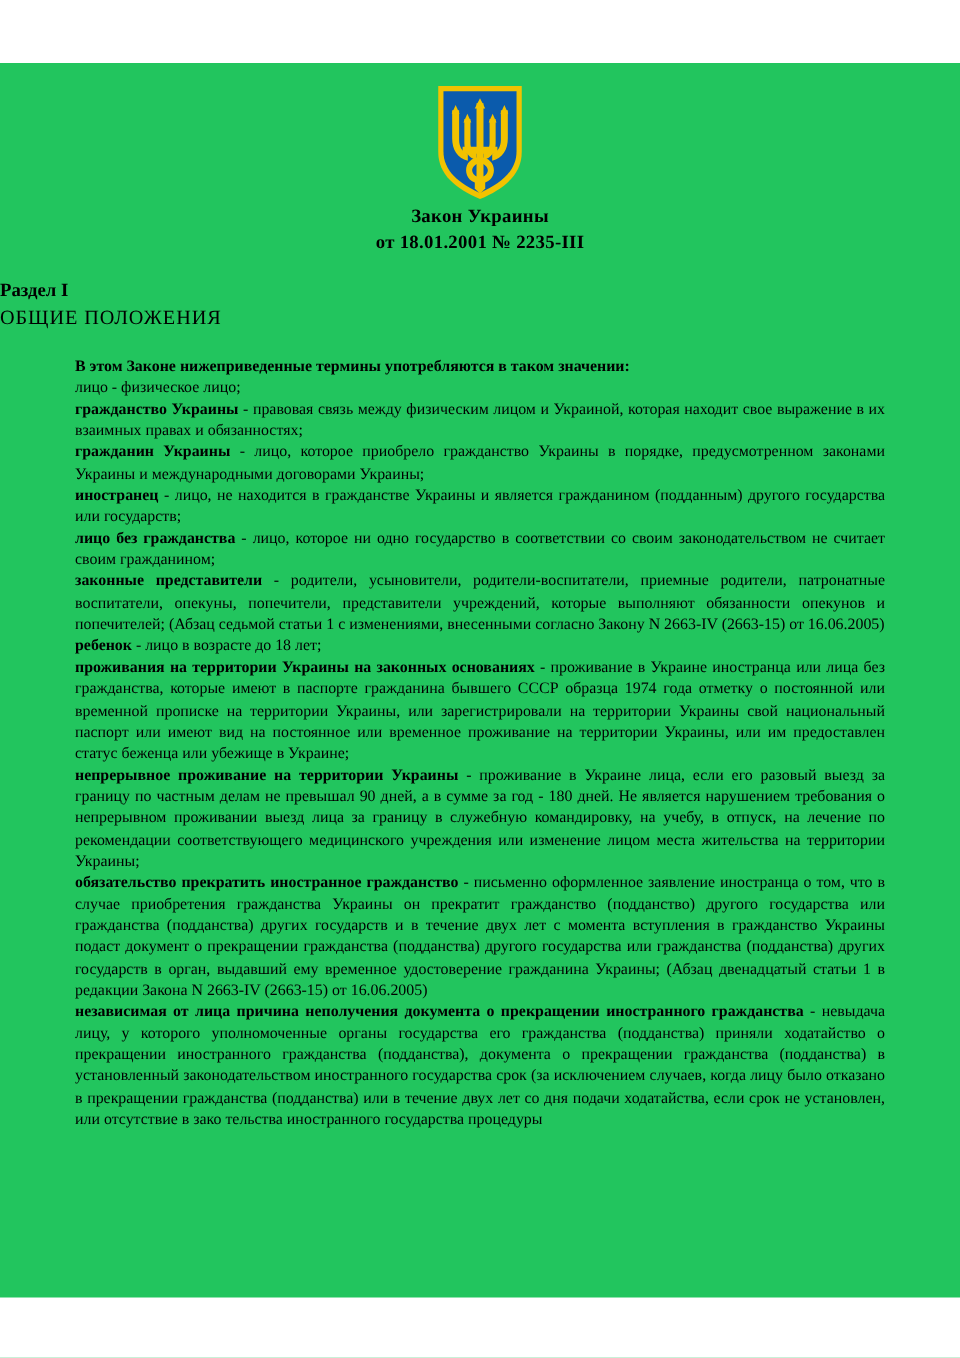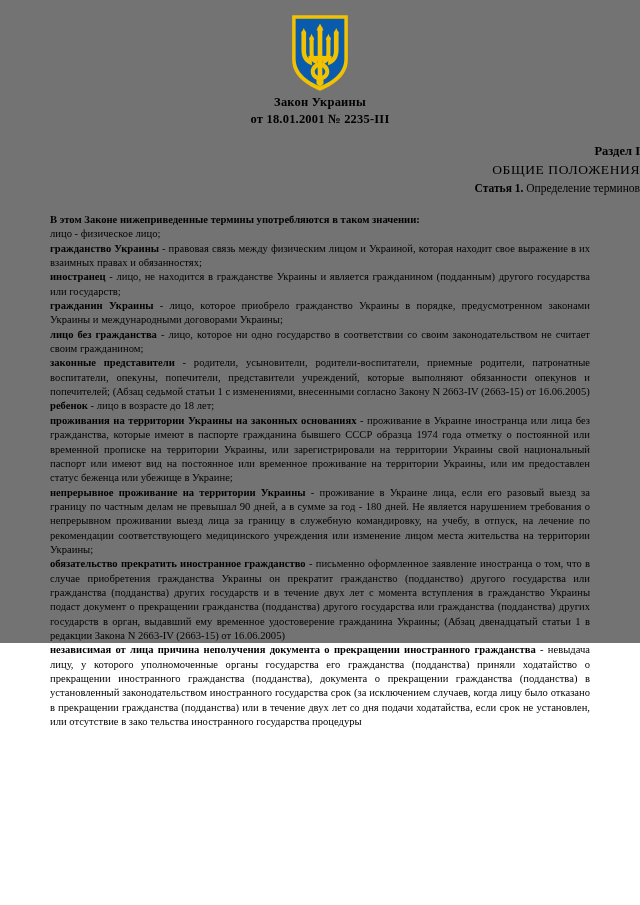--- a/index.html
+++ b/index.html
@@ -11,24 +11,25 @@
   body {
     width: 640px;
     height: 905px;
     font-family: "Liberation Serif", "DejaVu Serif", serif;
     color: #000000;
     overflow: hidden;
   }
   .page {
     position: relative;
     width: 640px;
-    height: 643px;
+    height: 823px;
     box-sizing: border-box;
     padding: 0;
-    background: #737373;
+    background: #22c55e;
+    margin-top: 42px;
   }
 
   
   .emblem-wrap {
     width: 100%;
     text-align: center;
     padding-top: 14px;
     height: 92px;
     box-sizing: border-box;
   }
@@ -44,23 +45,22 @@
     text-align: center;
     margin-top: 2px;
   }
   .title-line {
     font-weight: bold;
     font-size: 12.5px;
     line-height: 16.5px;
     letter-spacing: 0.2px;
   }
   .section-block {
-    text-align: right;
+    text-align: left;
     margin-top: 16px;
-    padding-left: 42px;
   }
   .section-num {
     font-weight: bold;
     font-size: 12.5px;
     line-height: 17px;
   }
   .section-name {
     font-weight: normal;
     font-size: 13.5px;
     line-height: 19px;
@@ -136,47 +136,43 @@
   </div>
 
   <div class="title-block">
     <div class="title-line">Закон Украины</div>
     <div class="title-line">от 18.01.2001 № 2235-III</div>
   </div>
 
   <div class="section-block">
     <div class="section-num">Раздел I</div>
     <div class="section-name">ОБЩИЕ ПОЛОЖЕНИЯ</div>
-    <div class="article-line">
-      <span class="art-strong">Статья 1.</span>
-      <span>Определение терминов</span>
-    </div>
   </div>
 
   <div class="body-text">
 
     <p class="para lead">В этом Законе нижеприведенные термины употребляются в таком значении:</p>
 
     <p class="para">
       <span class="term"></span><span>лицо - физическое лицо;</span>
     </p>
 
     <p class="para">
       <span class="term">гражданство Украины</span><span> - правовая связь между физическим лицом и Украиной, которая находит свое выражение в их взаимных правах и обязанностях;</span>
     </p>
 
     <p class="para">
+      <span class="term">гражданин Украины</span><span> - лицо, которое приобрело гражданство Украины в порядке, предусмотренном законами Украины и международными договорами Украины;</span>
+    </p>
+
+    <p class="para">
       <span class="term">иностранец</span><span> - лицо, не находится в гражданстве Украины и является гражданином (подданным) другого государства или государств;</span>
     </p>
 
     <p class="para">
-      <span class="term">гражданин Украины</span><span> - лицо, которое приобрело гражданство Украины в порядке, предусмотренном законами Украины и международными договорами Украины;</span>
-    </p>
-
-    <p class="para">
       <span class="term">лицо без гражданства</span><span> - лицо, которое ни одно государство в соответствии со своим законодательством не считает своим гражданином;</span>
     </p>
 
     <p class="para">
       <span class="term">законные представители</span><span> - родители, усыновители, родители-воспитатели, приемные родители, патронатные воспитатели, опекуны, попечители, представители учреждений, которые выполняют обязанности опекунов и попечителей; (Абзац седьмой статьи 1 с изменениями, внесенными согласно Закону N 2663-IV (2663-15) от 16.06.2005)</span>
     </p>
 
     <p class="para">
       <span class="term">ребенок</span><span> - лицо в возрасте до 18 лет;</span>
     </p>

